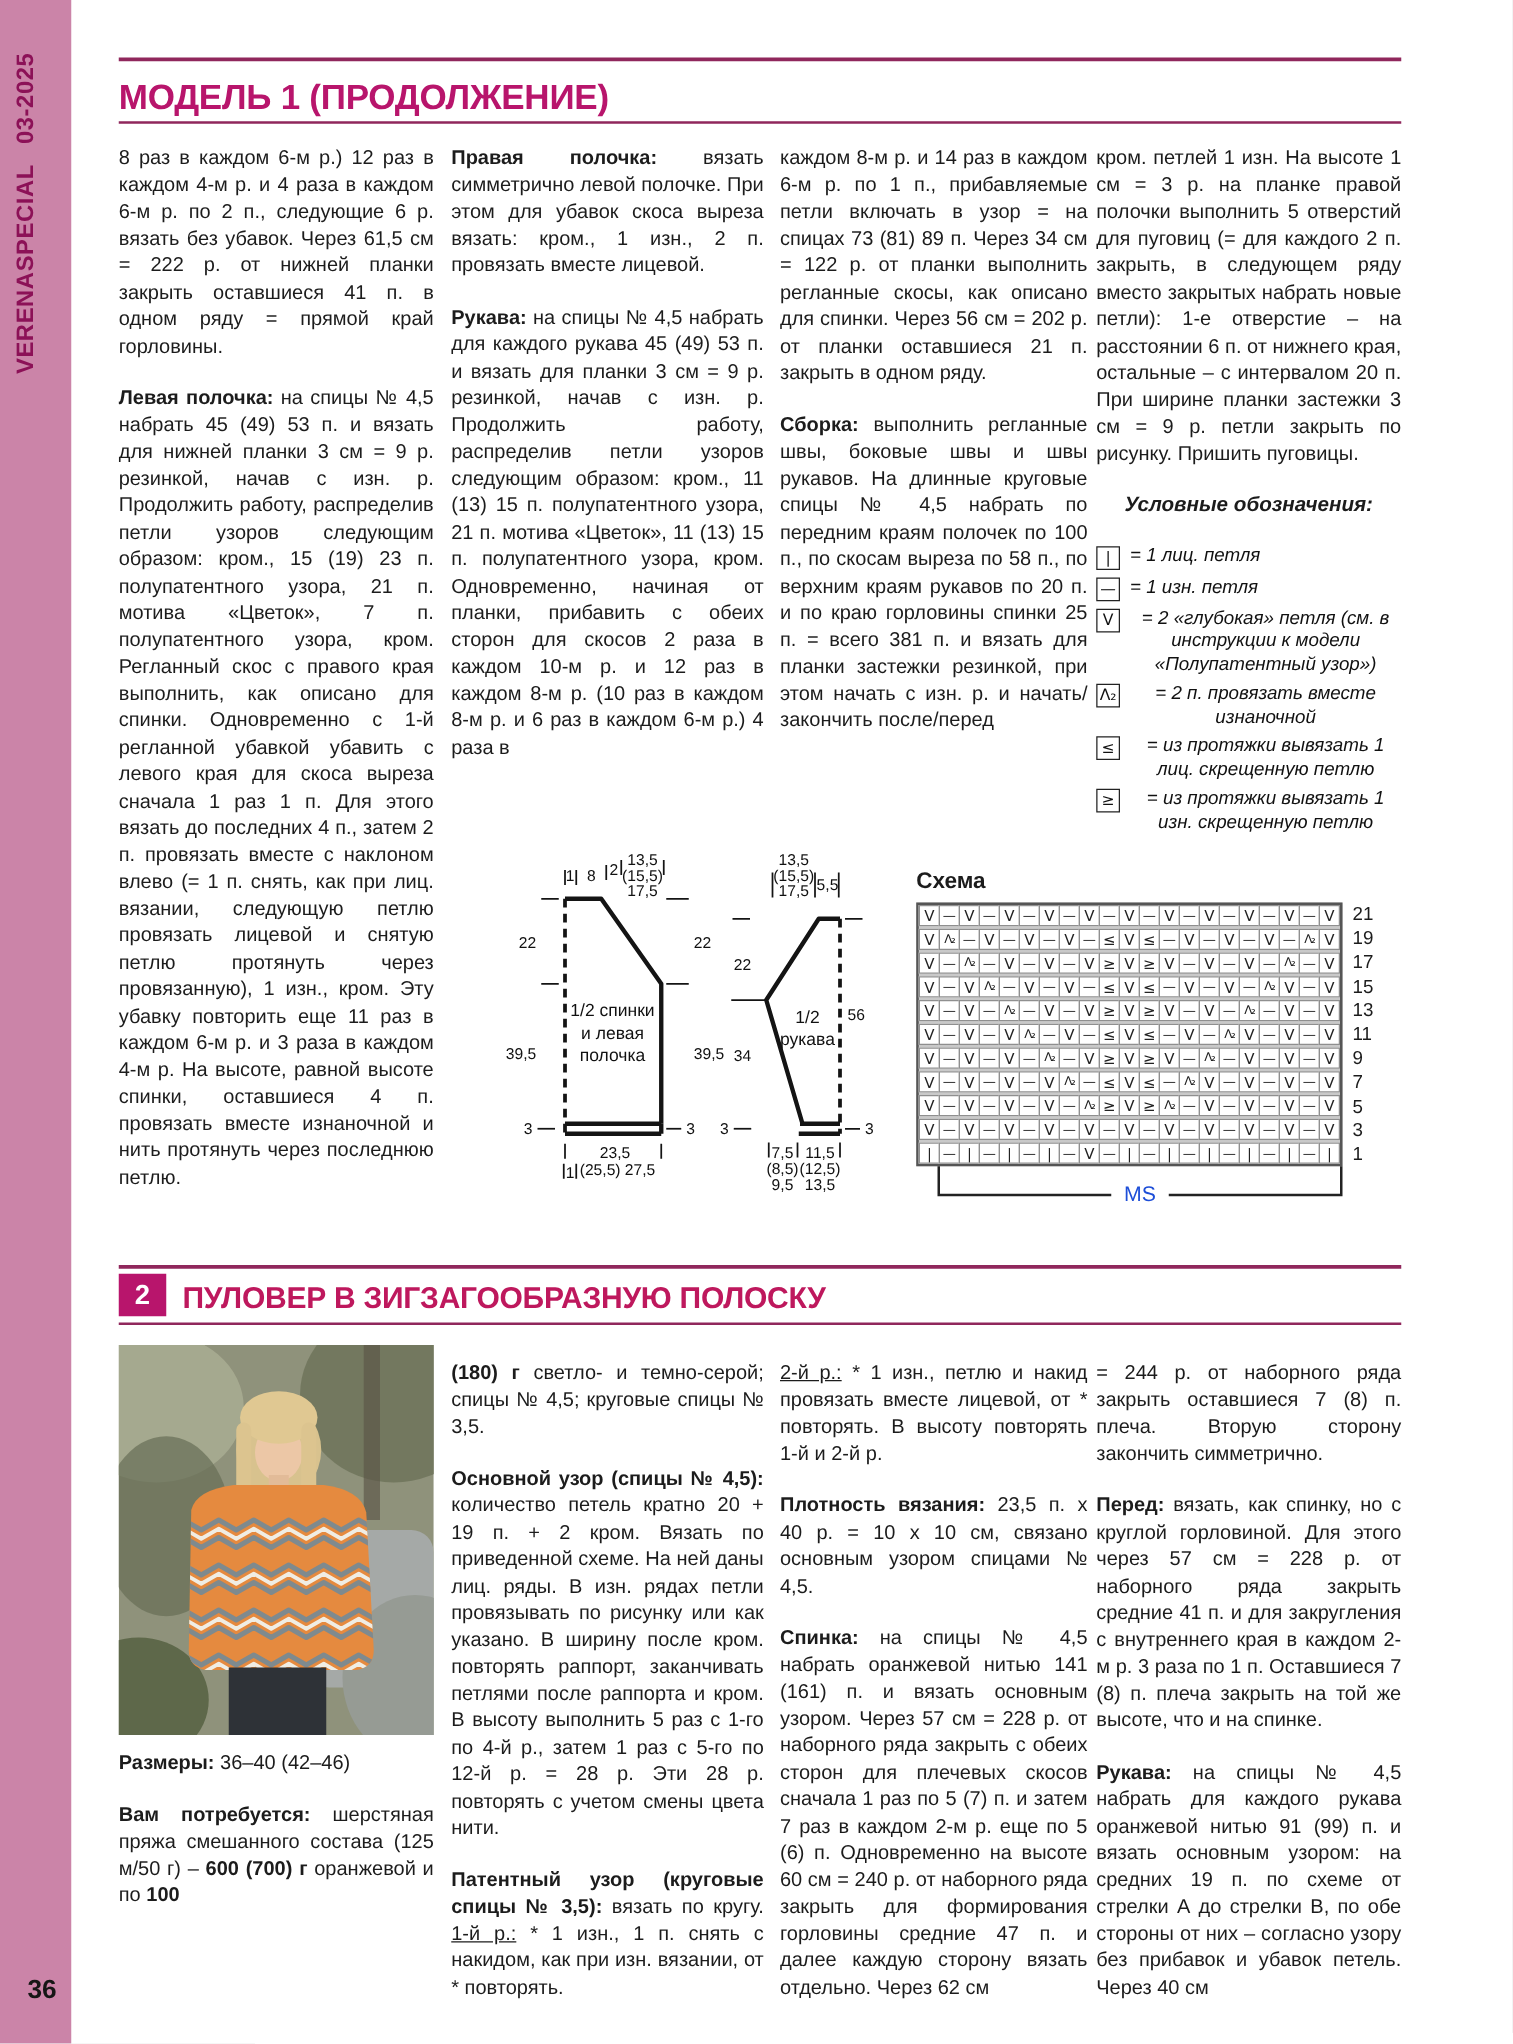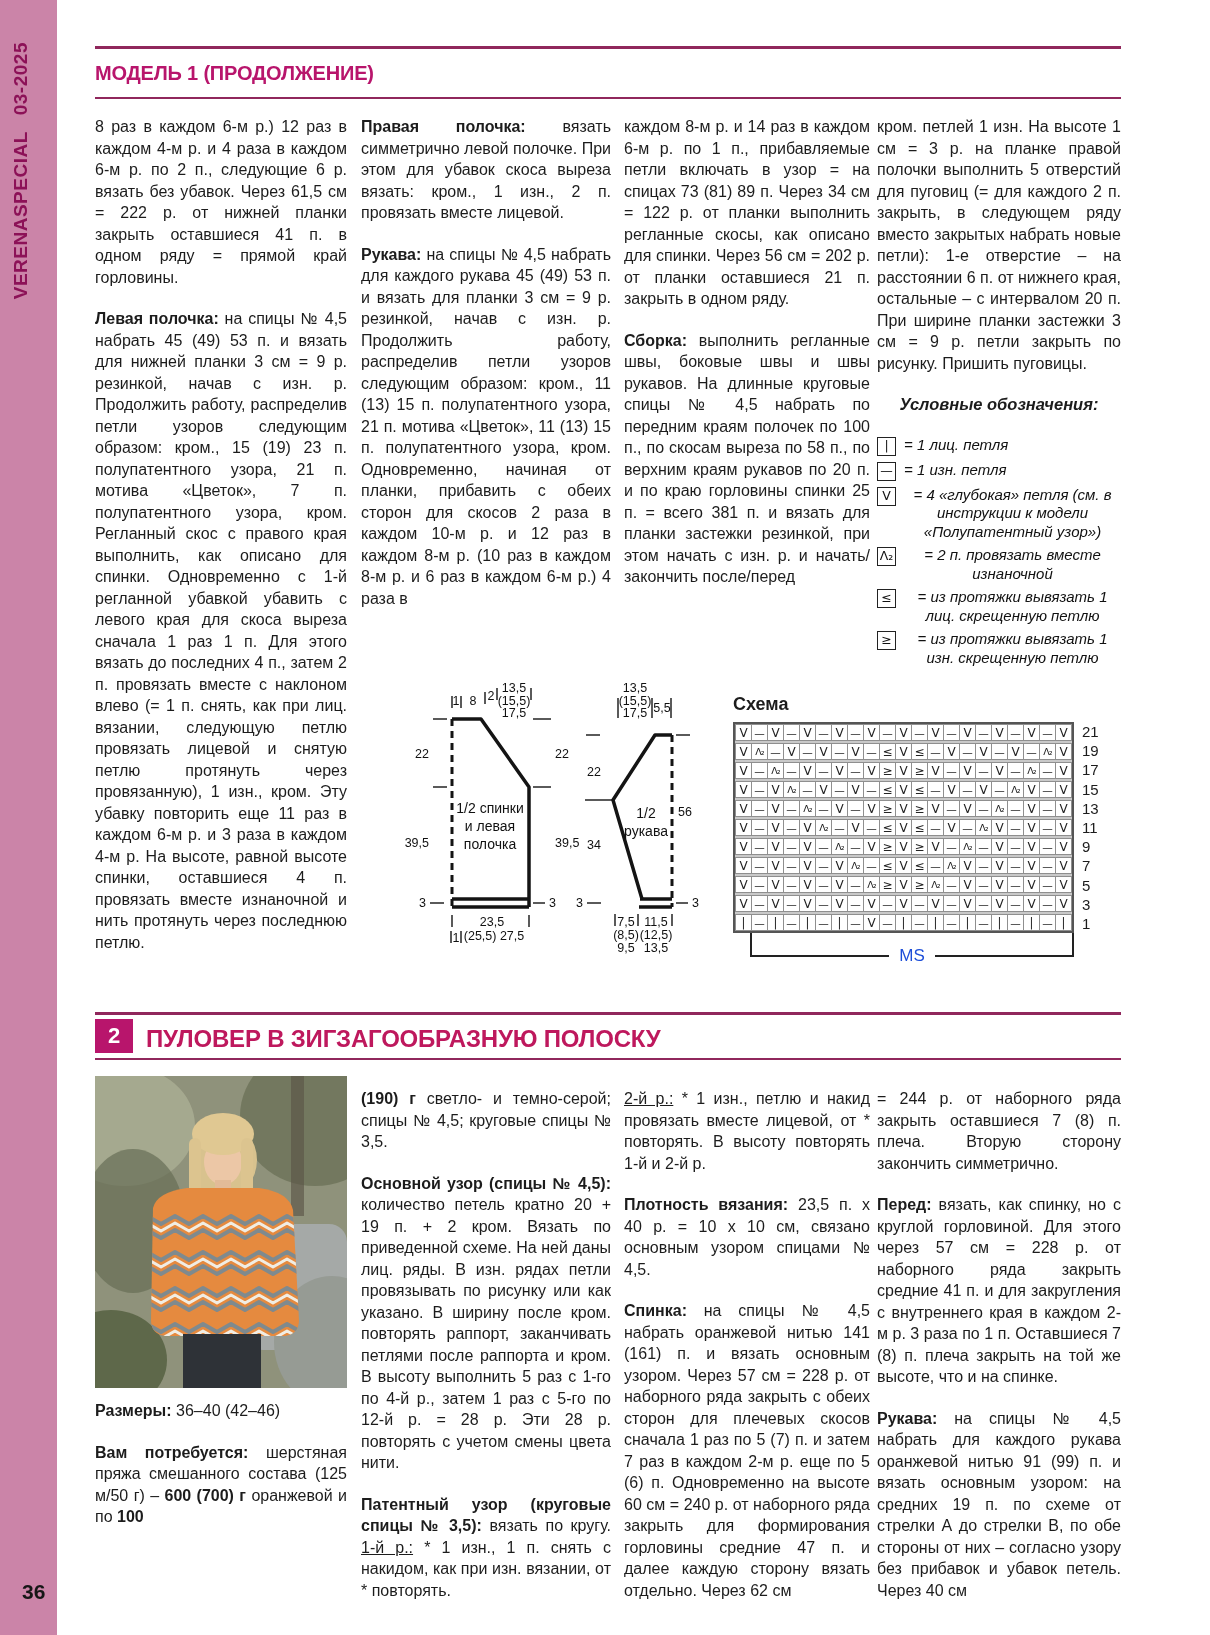--- a/index.html
+++ b/index.html
@@ -7,21 +7,21 @@
         font-family:"Liberation Sans",sans-serif;color:#1c1c1c}
   
   .sidebar{position:absolute;left:0;top:0;width:57px;height:1635px;background:#cb84a8}
   .vtext{position:absolute;left:10px;top:42px;writing-mode:vertical-rl;transform:rotate(180deg);
          display:flex;gap:16px;font-weight:bold;font-size:19px;color:#8c1157;letter-spacing:.5px;white-space:nowrap}
   .pagenum{position:absolute;left:22px;top:1580px;font-weight:bold;font-size:21px;color:#161616}
   
   .rule{position:absolute;left:95px;width:1026px;background:#90275c}
   #rule-top{top:46px;height:3px}
   #rule-h1{top:97px;height:2px}
-  #s1-title{position:absolute;left:95px;top:62px;font-size:20px;font-weight:bold;color:#b8156c;letter-spacing:-.2px}
+  #s1-title{position:absolute;left:95px;top:62px;font-size:28px;font-weight:bold;color:#b8156c;letter-spacing:-.2px}
   #rule-s2a{top:1012px;height:3px}
   #rule-s2b{top:1058px;height:2px}
   #s2-box{position:absolute;left:95px;top:1019px;width:38px;height:34px;background:#b8156c;color:#fff;
           font-weight:bold;font-size:22px;display:flex;align-items:center;justify-content:center}
   #s2-title{position:absolute;left:146px;top:1025px;font-size:24px;font-weight:bold;color:#be185d;letter-spacing:-.2px}
   
   .col{position:absolute;text-align:justify;font-size:16px;line-height:21.5px;hyphens:auto}
   .col p{margin:12px 0 20px 0}
   .col b{font-weight:bold}
   .u{text-decoration:underline}
@@ -107,21 +107,21 @@
           <div class="leg-item">
             <span class="leg-box">|</span>
             <span class="leg-text">= 1 лиц. петля</span>
           </div>
           <div class="leg-item">
             <span class="leg-box">—</span>
             <span class="leg-text">= 1 изн. петля</span>
           </div>
           <div class="leg-item">
             <span class="leg-box">V</span>
-            <span class="leg-text">= 4 «глубокая» петля (см. в инструкции к модели «Полупатентный узор»)</span>
+            <span class="leg-text">= 2 «глубокая» петля (см. в инструкции к модели «Полупатентный узор»)</span>
           </div>
           <div class="leg-item">
             <span class="leg-box">Λ₂</span>
             <span class="leg-text">= 2 п. провязать вместе изнаночной</span>
           </div>
           <div class="leg-item">
             <span class="leg-box">≤</span>
             <span class="leg-text">= из протяжки вывязать 1 лиц. скрещенную петлю</span>
           </div>
           <div class="leg-item">
@@ -543,21 +543,21 @@
         <polyline points="52,248 66,256 80,248 94,256 108,248 122,256 136,248 150,256 164,248 178,256 192,248 206,256" stroke="#7f8a8e" stroke-width="4"></polyline>
         <polyline points="52,255 66,263 80,255 94,263 108,255 122,263 136,255 150,263 164,255 178,263 192,255 206,263" stroke="#f0ede4" stroke-width="3"></polyline>
       </g>
       <rect x="88" y="258" width="78" height="54" fill="#2e3237"></rect>
     </svg>
     <p class="caption"><b>Размеры:</b><span> 36–40 (42–46)</span></p>
     <p class="needs"><b>Вам потребуется:</b><span> шерстяная пряжа смешанного состава (125 м/50 г) – </span><b>600 (700) г</b><span> оранжевой и по </span><b>100</b></p>
   </div>
 
   <div class="col" id="s2c2">
-    <p><b>(190) г</b><span> светло- и темно-серой; спицы № 4,5; круговые спицы № 3,5.</span></p>
+    <p><b>(180) г</b><span> светло- и темно-серой; спицы № 4,5; круговые спицы № 3,5.</span></p>
     <p><b>Основной узор (спицы № 4,5):</b><span> количество петель кратно 20 + 19 п. + 2 кром. Вязать по приведенной схеме. На ней даны лиц. ряды. В изн. рядах петли провязывать по рисунку или как указано. В ширину после кром. повторять раппорт, заканчивать петлями после раппорта и кром. В высоту выполнить 5 раз с 1-го по 4-й р., затем 1 раз с 5-го по 12-й р. = 28 р. Эти 28 р. повторять с учетом смены цвета нити.</span></p>
     <p><b>Патентный узор (круговые спицы № 3,5):</b><span> вязать по кругу. </span><span class="u">1-й р.:</span><span> * 1 изн., 1 п. снять с накидом, как при изн. вязании, от * повторять.</span></p>
   </div>
 
   <div class="col" id="s2c3">
     <p><span class="u">2-й р.:</span><span> * 1 изн., петлю и накид провязать вместе лицевой, от * повторять. В высоту повторять 1-й и 2-й р.</span></p>
     <p><b>Плотность вязания:</b><span> 23,5 п. x 40 р. = 10 x 10 см, связано основным узором спицами № 4,5.</span></p>
     <p><b>Спинка:</b><span> на спицы № 4,5 набрать оранжевой нитью 141 (161) п. и вязать основным узором. Через 57 см = 228 р. от наборного ряда закрыть с обеих сторон для плечевых скосов сначала 1 раз по 5 (7) п. и затем 7 раз в каждом 2-м р. еще по 5 (6) п. Одновременно на высоте 60 см = 240 р. от наборного ряда закрыть для формирования горловины средние 47 п. и далее каждую сторону вязать отдельно. Через 62 см</span></p>
   </div>
 

